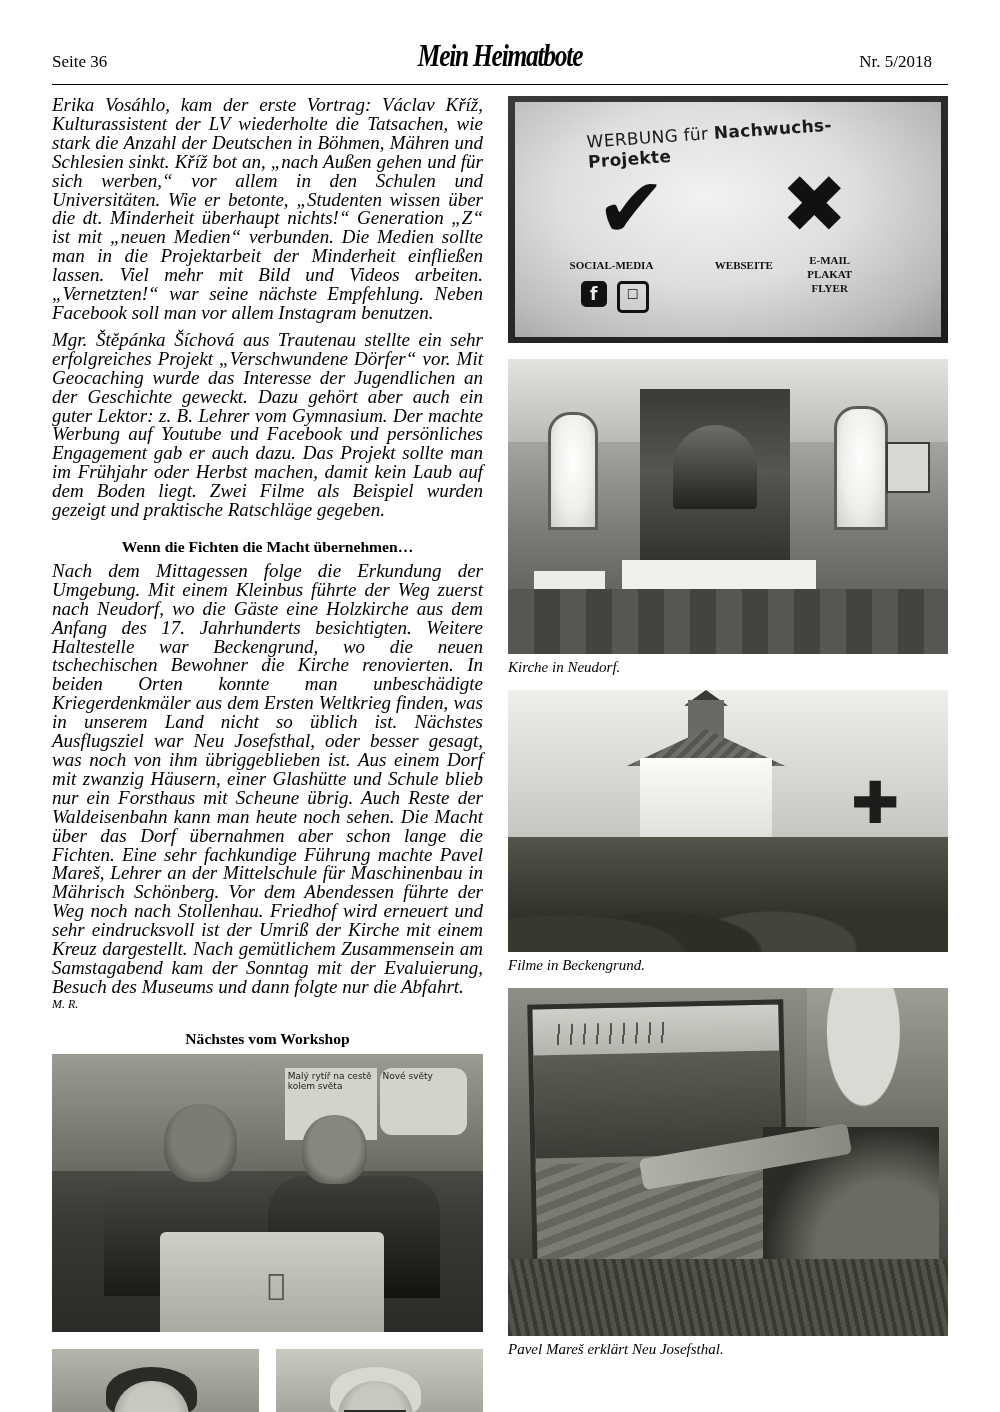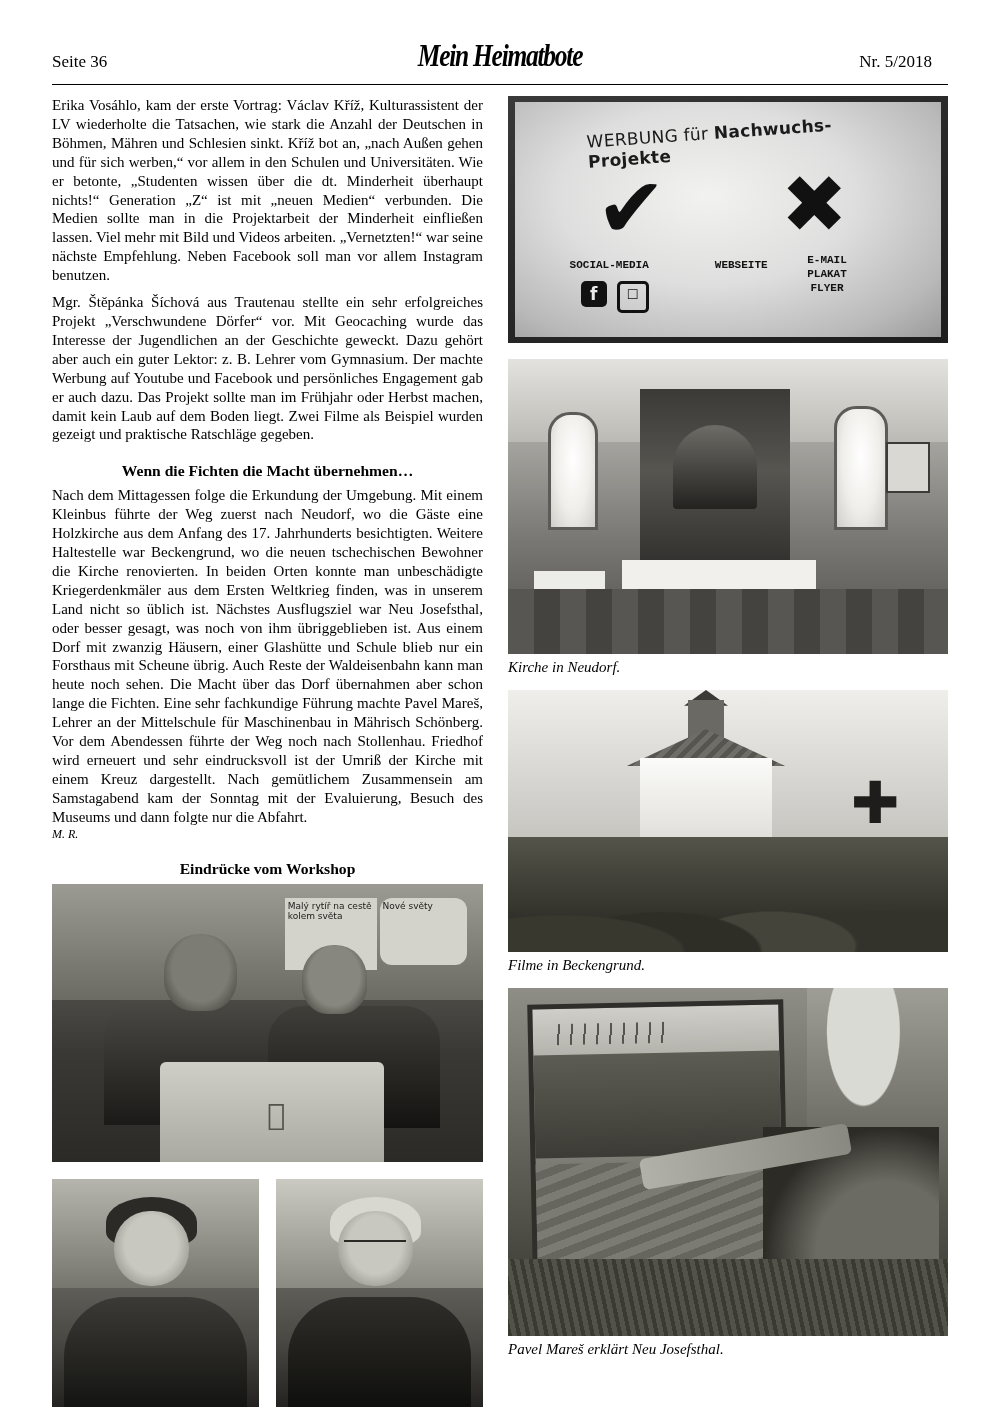--- a/index.html
+++ b/index.html
@@ -76,25 +76,26 @@
   }
   .col-right {
     position: absolute;
     left: 508px;
     top: 96px;
     width: 440px;
   }
 
   p.body {
     margin: 0;
-    font-size: 15px;
+    font-size: 19px;
     line-height: 18.9px;
     text-align: justify;
     text-justify: inter-word;
     hyphens: auto;
+    font-style: italic;
     -webkit-hyphens: auto;
   }
   p.body + p.body { margin-top: 8px; }
 
   .subhead {
     margin: 17px 0 6px 0;
     font-size: 15.6px;
     font-weight: bold;
     text-align: center;
     line-height: 19px;
@@ -159,21 +160,21 @@
     left: 62%;
     top: 31%;
     font-size: 80px;
     line-height: 64px;
     font-weight: bold;
     color: #111;
     font-family: "DejaVu Sans", sans-serif;
   }
   .slide .lbl {
     position: absolute;
-    font-family: Liberation Mono, monospace;
+    font-family: Liberation Serif, serif;
     font-size: 11px;
     font-weight: bold;
     color: #111;
     text-align: center;
   }
   .slide .l1 { left: 14%;  top: 66%; }
   .slide .l2 { left: 47%;  top: 66%; }
   .slide .l3 { left: 68%;  top: 63.5%; line-height: 14px;}
   .slide .icons {
     position: absolute;
@@ -440,21 +441,21 @@
   <div class="col-left">
 
     <p class="body">Erika Vosáhlo, kam der erste Vortrag: Václav Kříž, Kulturassistent der LV wiederholte die Tatsachen, wie stark die Anzahl der Deutschen in Böhmen, Mähren und Schlesien sinkt. Kříž bot an, „nach Außen gehen und für sich werben,“ vor allem in den Schulen und Universitäten. Wie er betonte, „Studenten wissen über die dt. Minderheit überhaupt nichts!“ Generation „Z“ ist mit „neuen Medien“ verbunden. Die Medien sollte man in die Projektarbeit der Minderheit einfließen lassen. Viel mehr mit Bild und Videos arbeiten. „Vernetzten!“ war seine nächste Empfehlung. Neben Facebook soll man vor allem Instagram benutzen.</p>
     <p class="body">Mgr. Štěpánka Šíchová aus Trautenau stellte ein sehr erfolgreiches Projekt „Verschwundene Dörfer“ vor. Mit Geocaching wurde das Interesse der Jugendlichen an der Geschichte geweckt. Dazu gehört aber auch ein guter Lektor: z. B. Lehrer vom Gymnasium. Der machte Werbung auf Youtube und Facebook und persönliches Engagement gab er auch dazu. Das Projekt sollte man im Frühjahr oder Herbst machen, damit kein Laub auf dem Boden liegt. Zwei Filme als Beispiel wurden gezeigt und praktische Ratschläge gegeben.</p>
 
     <div class="subhead">Wenn die Fichten die Macht übernehmen…</div>
 
     <p class="body">Nach dem Mittagessen folge die Erkundung der Umgebung. Mit einem Kleinbus führte der Weg zuerst nach Neudorf, wo die Gäste eine Holzkirche aus dem Anfang des 17. Jahrhunderts besichtigten. Weitere Haltestelle war Beckengrund, wo die neuen tschechischen Bewohner die Kirche renovierten. In beiden Orten konnte man unbeschädigte Kriegerdenkmäler aus dem Ersten Weltkrieg finden, was in unserem Land nicht so üblich ist. Nächstes Ausflugsziel war Neu Josefsthal, oder besser gesagt, was noch von ihm übriggeblieben ist. Aus einem Dorf mit zwanzig Häusern, einer Glashütte und Schule blieb nur ein Forsthaus mit Scheune übrig. Auch Reste der Waldeisenbahn kann man heute noch sehen. Die Macht über das Dorf übernahmen aber schon lange die Fichten. Eine sehr fachkundige Führung machte Pavel Mareš, Lehrer an der Mittelschule für Maschinenbau in Mährisch Schönberg. Vor dem Abendessen führte der Weg noch nach Stollenhau. Friedhof wird erneuert und sehr eindrucksvoll ist der Umriß der Kirche mit einem Kreuz dargestellt. Nach gemütlichem Zusammensein am Samstagabend kam der Sonntag mit der Evaluierung, Besuch des Museums und dann folgte nur die Abfahrt.</p>
     <div class="signature">M. R.</div>
 
-    <div class="subhead">Eindrücke vom Workshop</div>
+    <div class="subhead">Nächstes vom Workshop</div>
 
     <div class="photo workshop" style="">
       <div class="wall"></div>
       <div class="posterA">Malý rytíř na cestě kolem světa</div>
       <div class="posterB">Nové světy</div>
       <div class="torso1"></div>
       <div class="head1"></div>
       <div class="torso2"></div>
       <div class="head2"></div>
       <div class="laptop">

